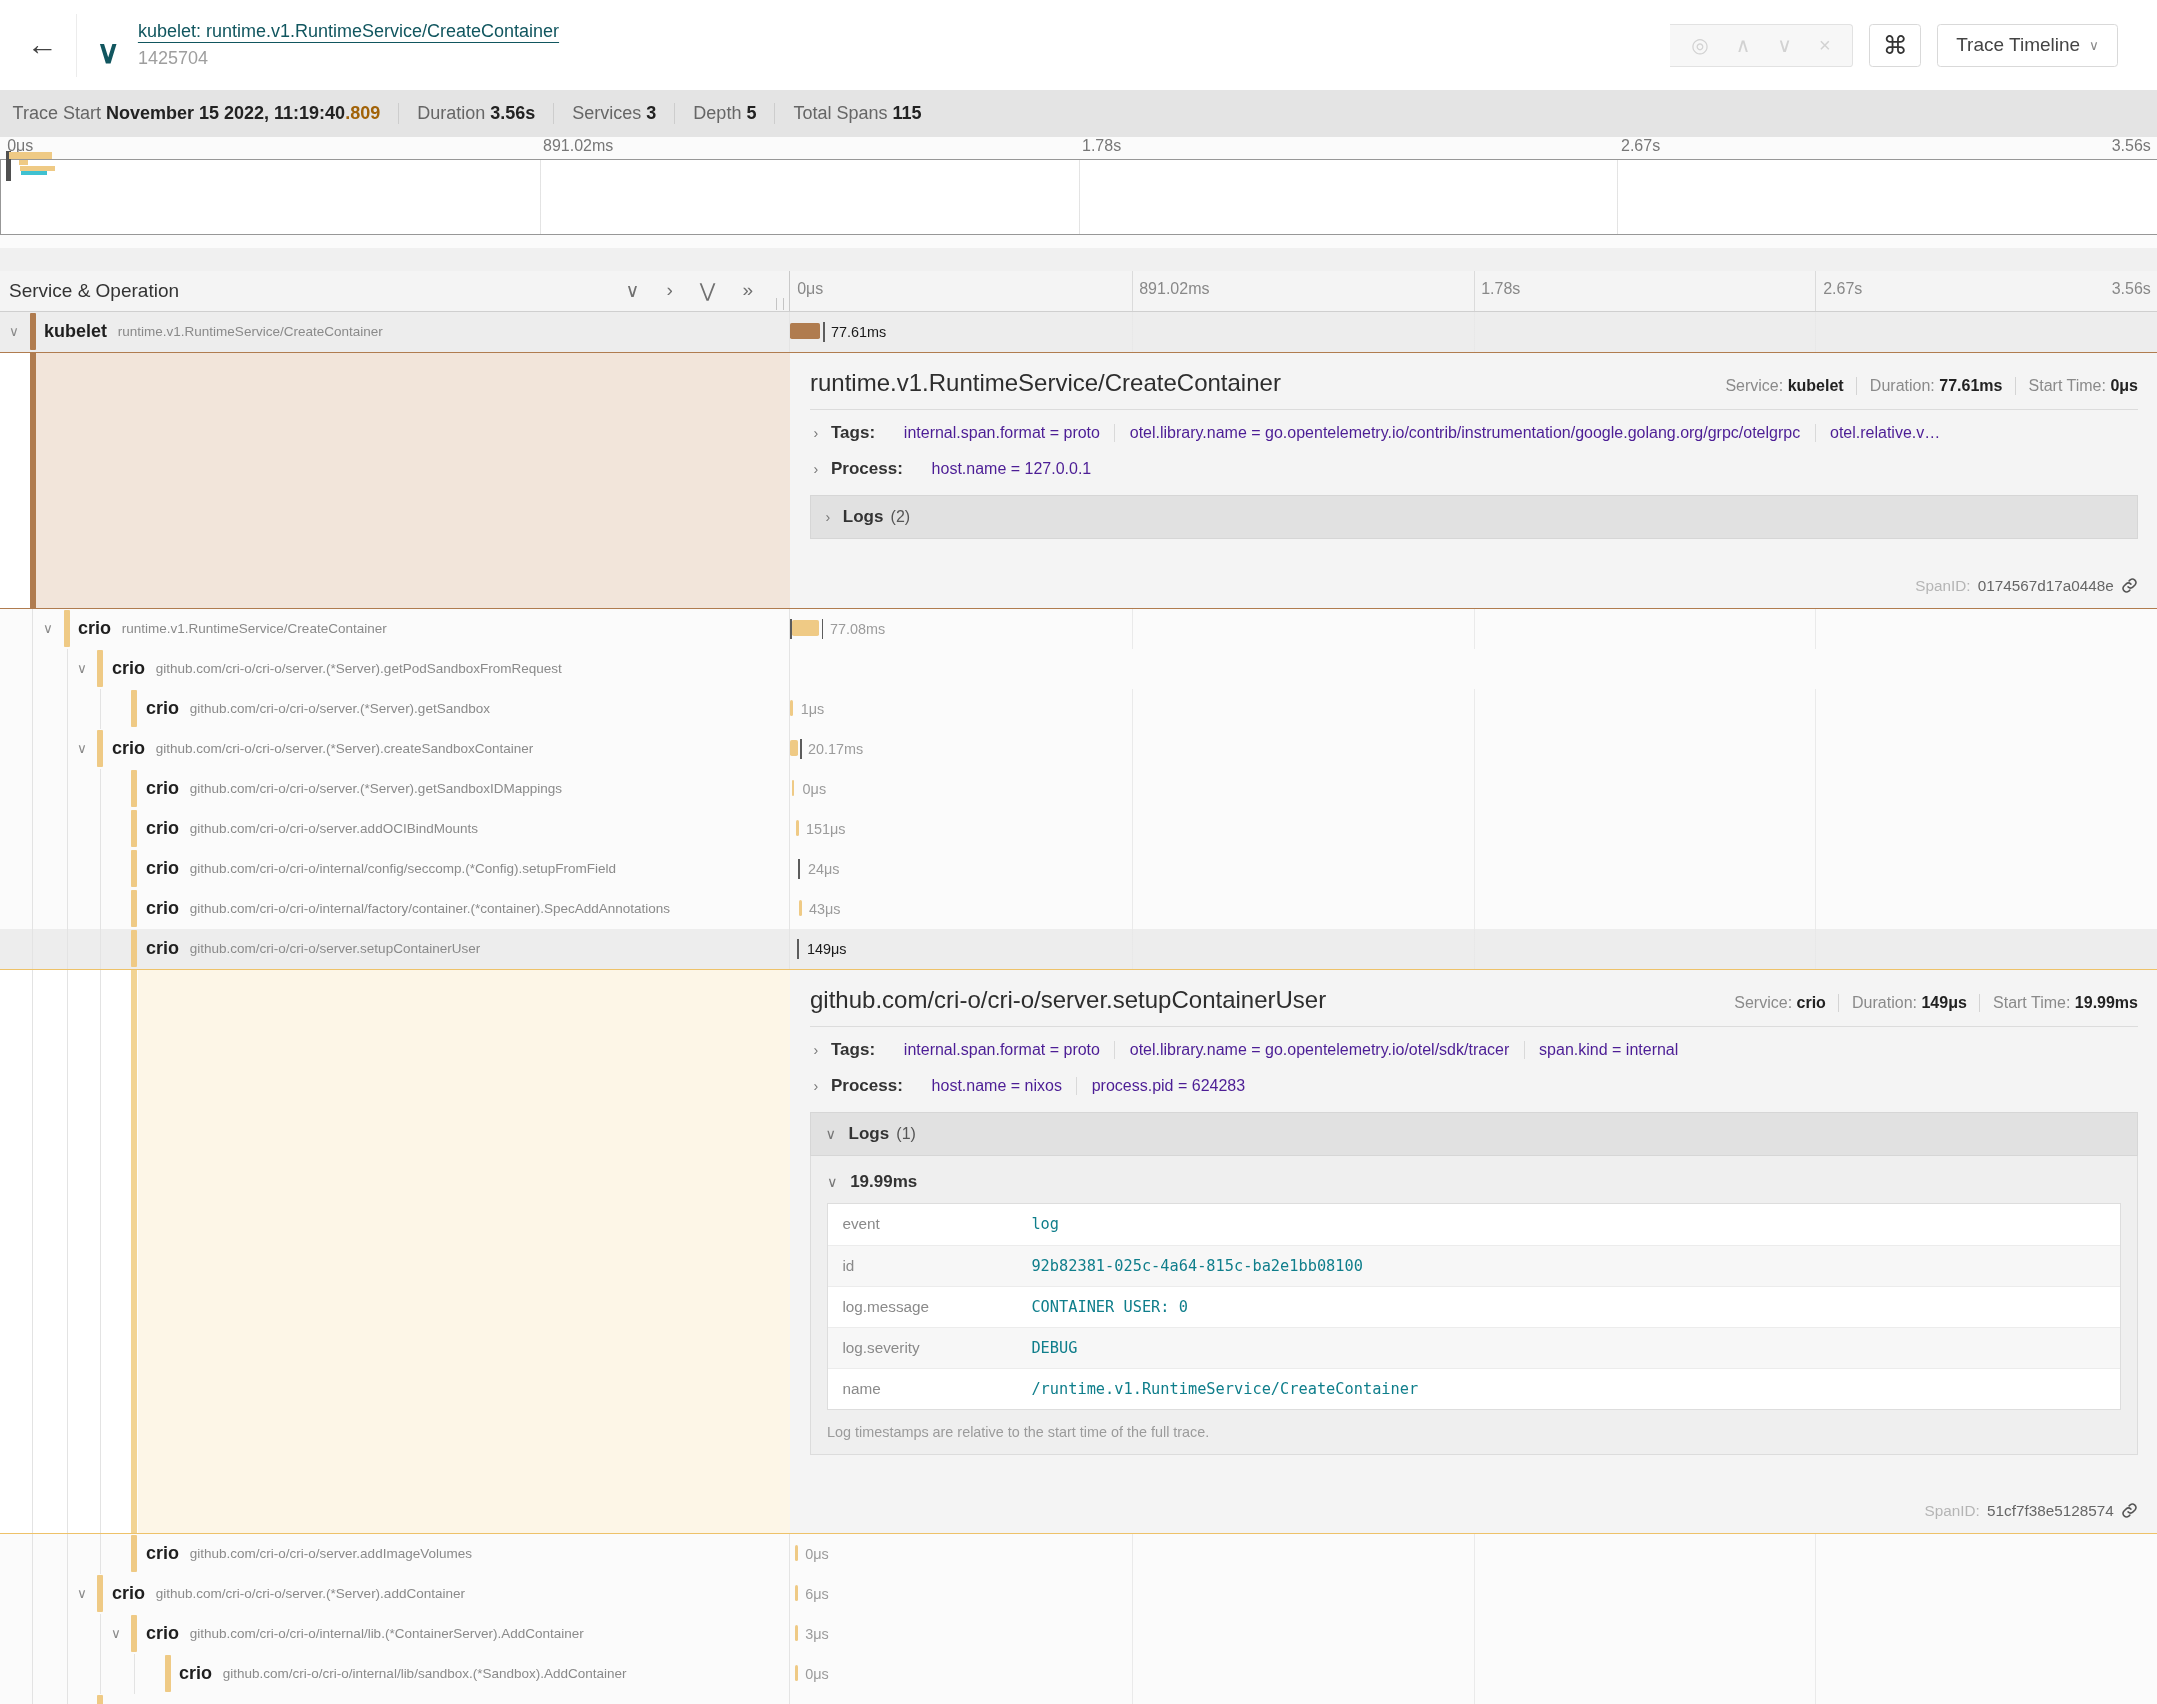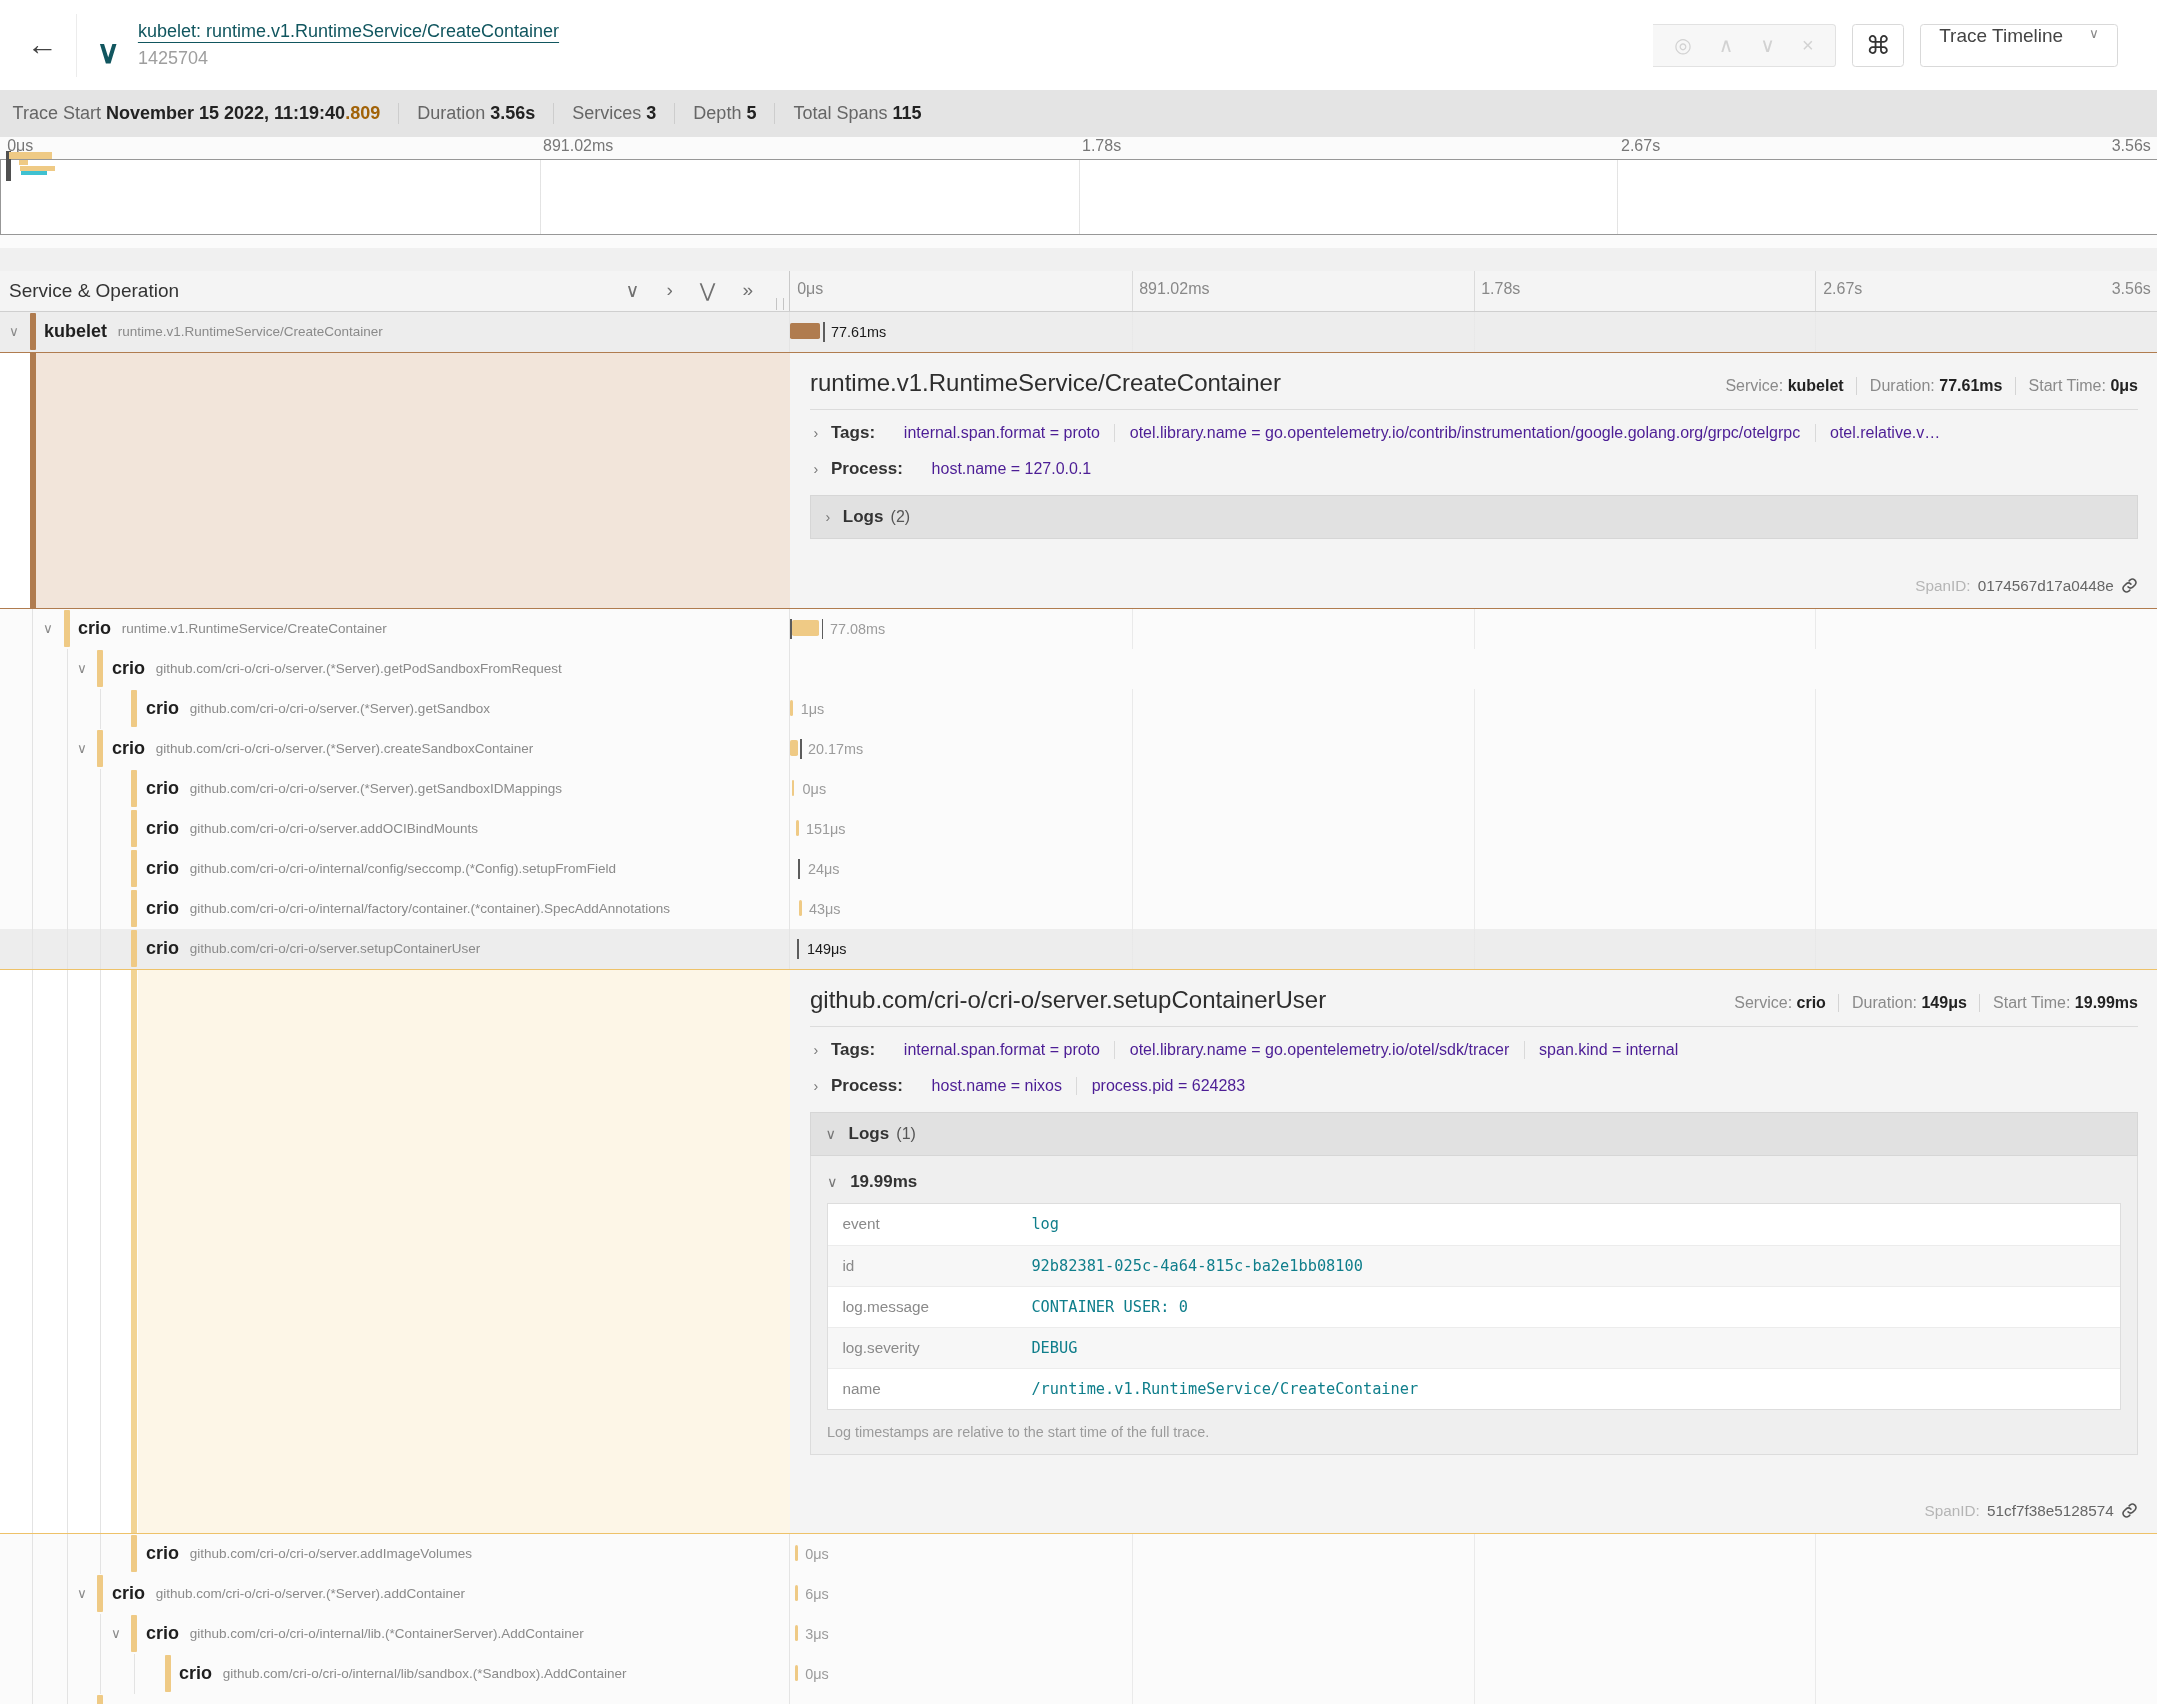--- a/index.html
+++ b/index.html
@@ -15,21 +15,21 @@
   .title-block { margin-left:9px; }
   .trace-title { font-size:18px; color:var(--accent-teal); font-weight:500; text-decoration:underline; text-underline-offset:5.4px; cursor:pointer; }
   .trace-id { font-size:18px; color:#9e9e9e; margin-top:5.4px; }
   .spacer { flex:1; }
   .find-wrap { display:flex; height:43px; }
   .find-input { width:450px; height:43px; border:0.9px solid #d9d9d9; border-radius:3.6px 0 0 3.6px; padding:0 14.4px; font-size:18px; color:#444; outline:none; font-family:"Liberation Sans",sans-serif; }
   .find-input::placeholder { color:#c3c3c3; }
   .find-icons { display:flex; align-items:center; gap:27px; padding:0 21.6px; background:#f7f7f7; border:0.9px solid #e2e2e2; border-left:none; border-radius:0 3.6px 3.6px 0; color:#d2d2d2; font-size:20px; }
   .find-icons span { cursor:pointer; }
   .cmd-btn { width:52px; height:43px; border:0.9px solid #d9d9d9; border-radius:3.6px; margin-left:16px; font-size:25px; color:#333; display:flex; align-items:center; justify-content:center; background:#fff; cursor:pointer; }
-  .view-btn { height:43px; border:0.9px solid #d9d9d9; border-radius:3.6px; margin-left:16px; padding:0 18px; font-size:19px; color:#444; display:flex; align-items:flex-start; gap:26px; background:#fff; cursor:pointer; }
+  .view-btn { height:43px; border:0.9px solid #d9d9d9; border-radius:3.6px; margin-left:16px; padding:0 18px; font-size:19px; color:#444; display:flex; align-items:center; gap:9px; background:#fff; cursor:pointer; }
   .view-caret { font-size:13.5px; color:#888; }
 
   
   .summary { height:47px; background:#e4e4e4; display:flex; align-items:center; padding:0 12.6px; font-size:18px; color:#666; }
   .sum-item { padding:0 18px; white-space:nowrap; }
   .sum-item:first-child { padding-left:0; }
   .sum-item + .sum-item { border-left:0.9px solid #cdcdcd; }
   .sum-item b { color:#222; }
   .sum-suffix { color:#a16207; font-weight:bold; }
 

